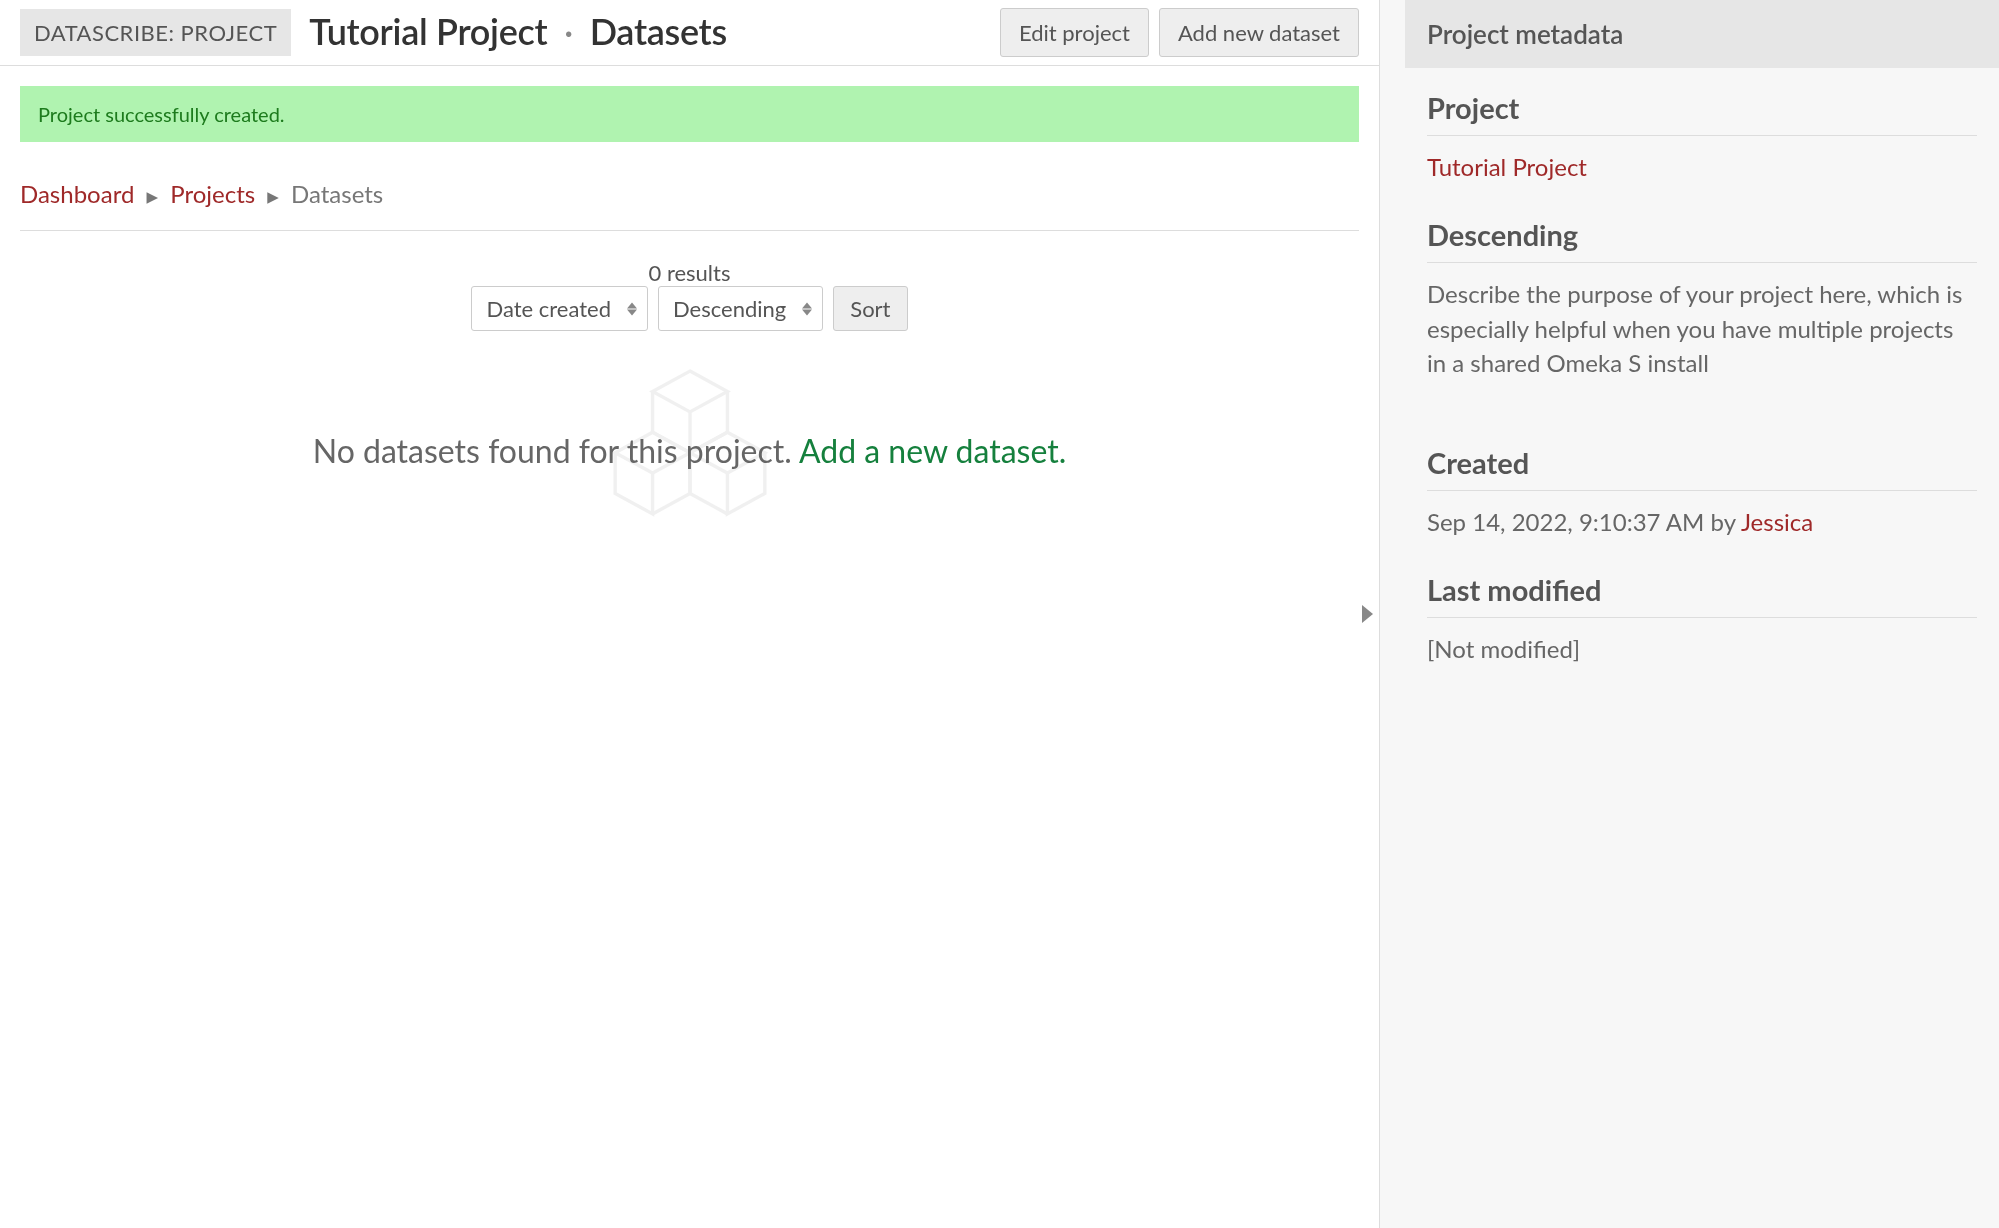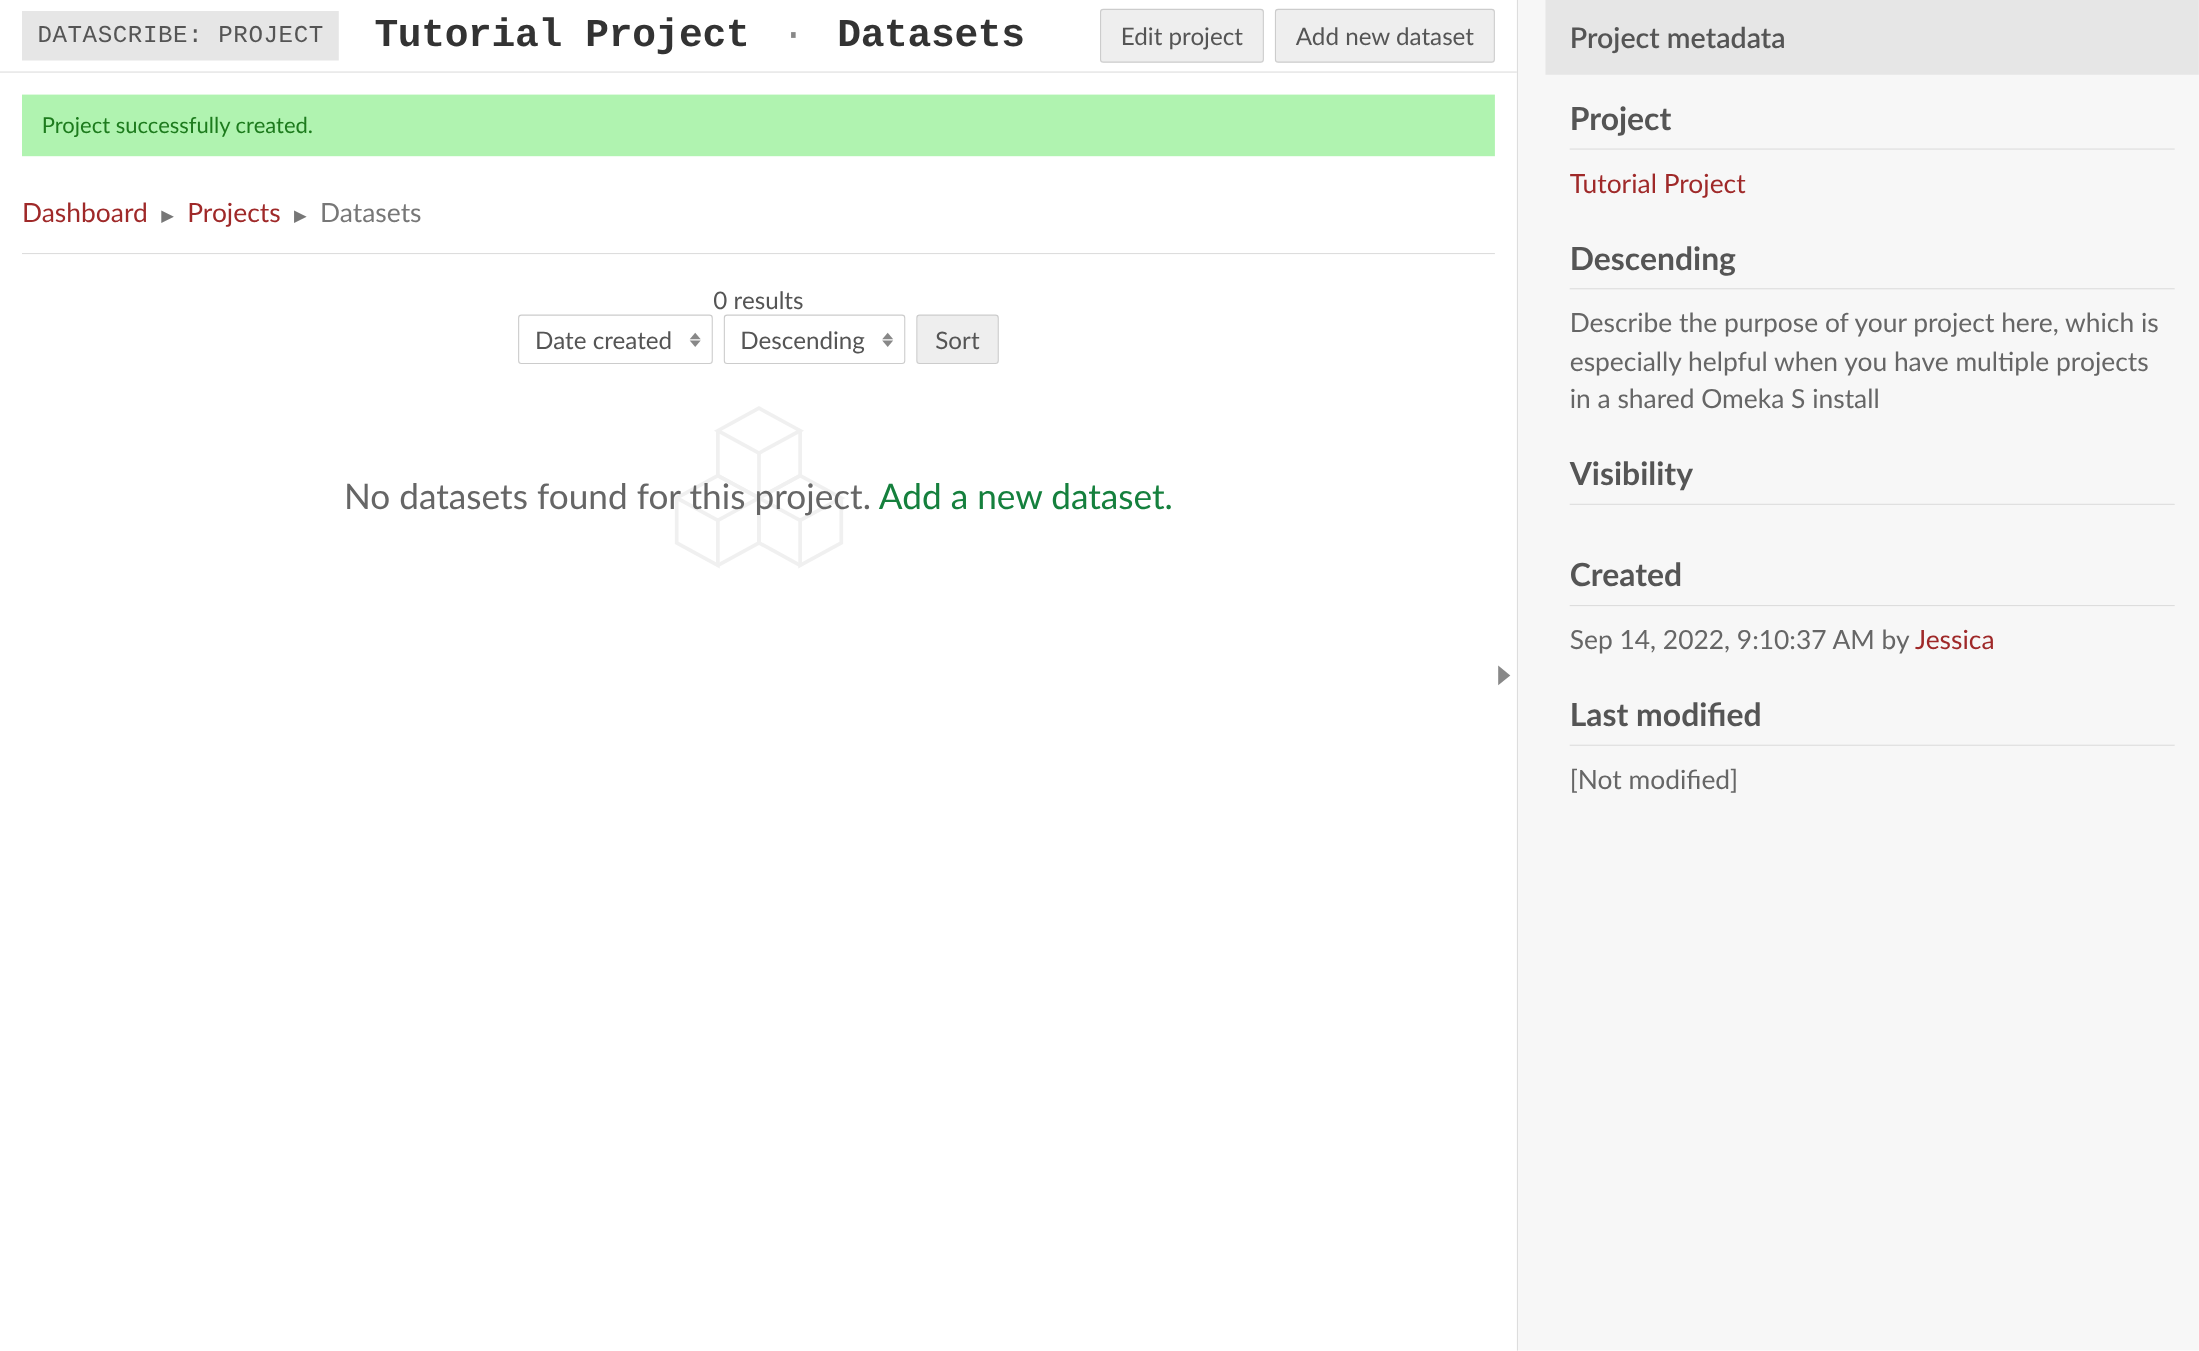--- a/index.html
+++ b/index.html
@@ -13,21 +13,21 @@
     .main { flex: 1; padding: 0; }
 
     .header {
       display: flex;
       align-items: center;
       justify-content: space-between;
       padding: 8px 20px 8px 20px;
       border-bottom: 1px solid #ddd;
       background: #fff;
     }
-    .header-left { display: flex; align-items: center; gap: 32px; font-family: Liberation Mono, monospace; }
+    .header-left { display: flex; align-items: flex-start; gap: 18px; }
     .module-badge {
       background: #e6e6e6;
       color: #555;
       padding: 10px 14px;
       font-size: 22px;
       letter-spacing: 0.5px;
     }
     .page-title {
       font-size: 36px;
       font-weight: 600;
@@ -247,21 +247,20 @@
         <div class="meta-label">Project</div>
         <div class="meta-value"><a href="#">Tutorial Project</a></div>
       </div>
 
       <div class="meta-block">
         <div class="meta-label">Descending</div>
         <div class="meta-value">Describe the purpose of your project here, which is especially helpful when you have multiple projects in a shared Omeka S install</div>
       </div>
 
       <div class="meta-block">
-        <div class="meta-label">Visibility</div>
       </div>
 
       <div class="meta-block">
         <div class="meta-label">Created</div>
         <div class="meta-value">
           <span>Sep 14, 2022, 9:10:37 AM by </span><a href="#">Jessica</a>
         </div>
       </div>
 
       <div class="meta-block">

